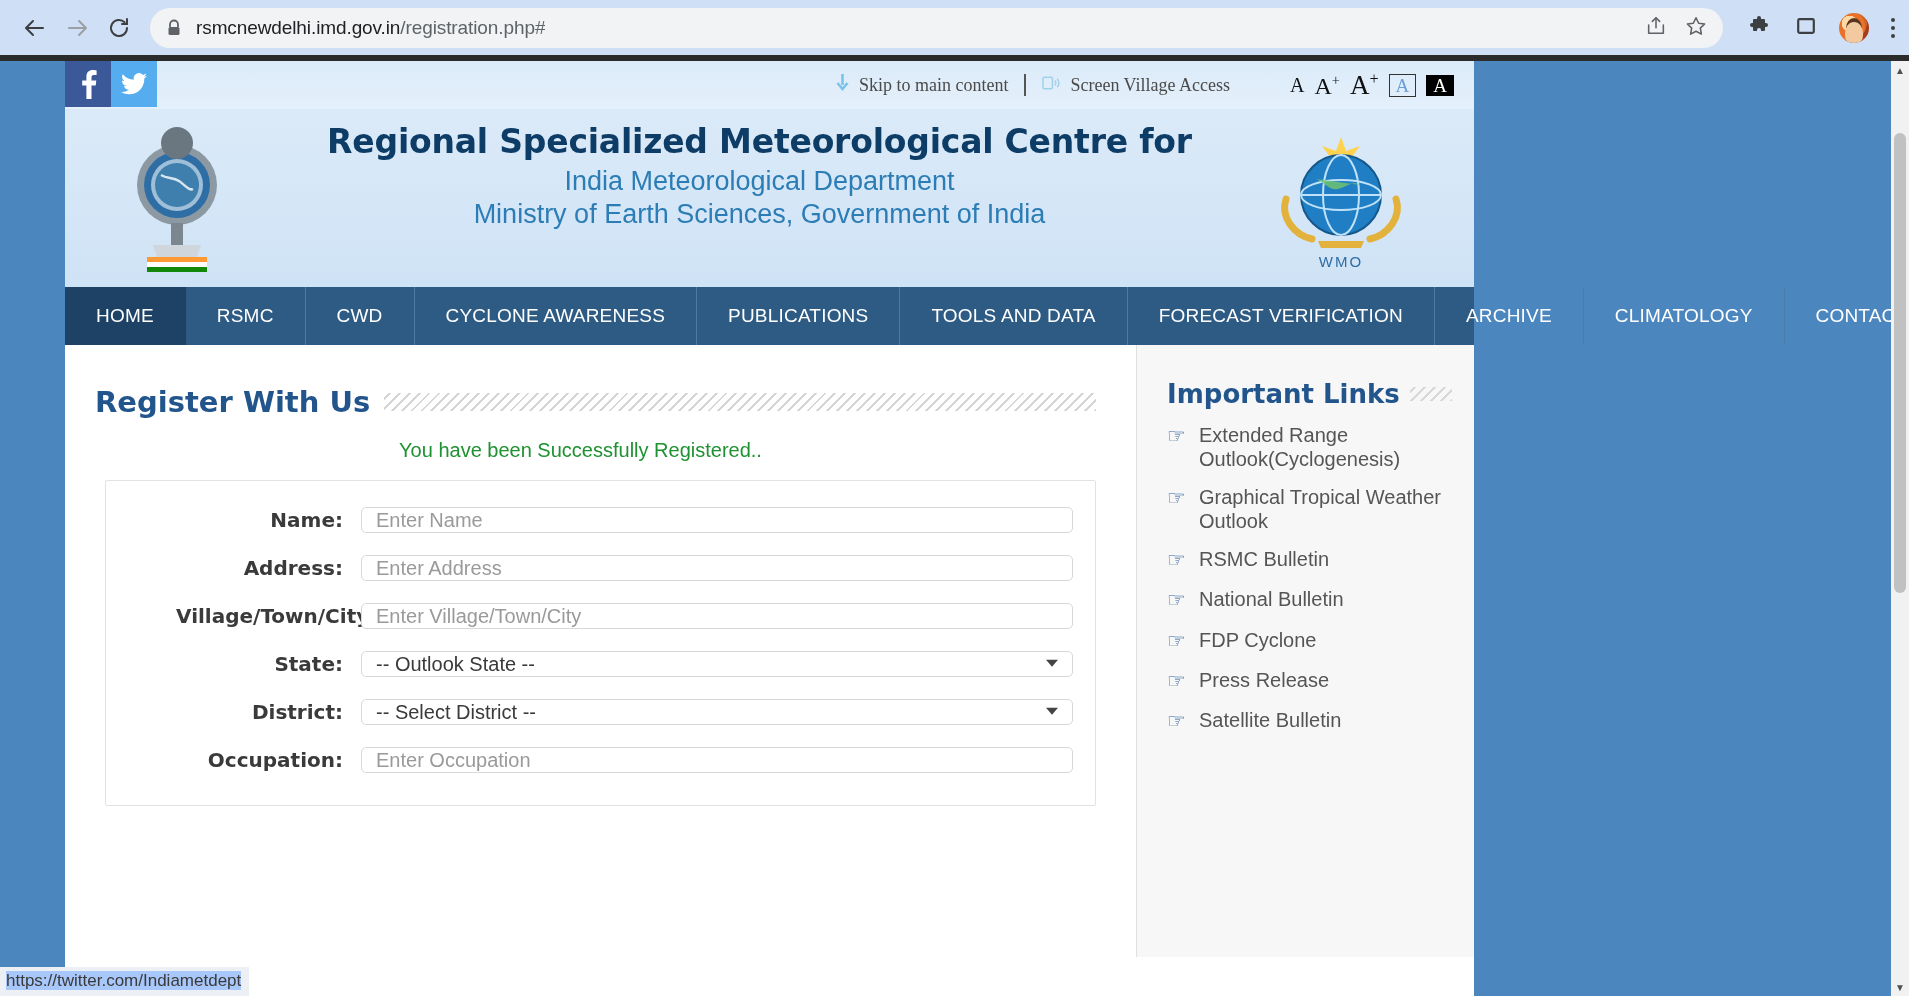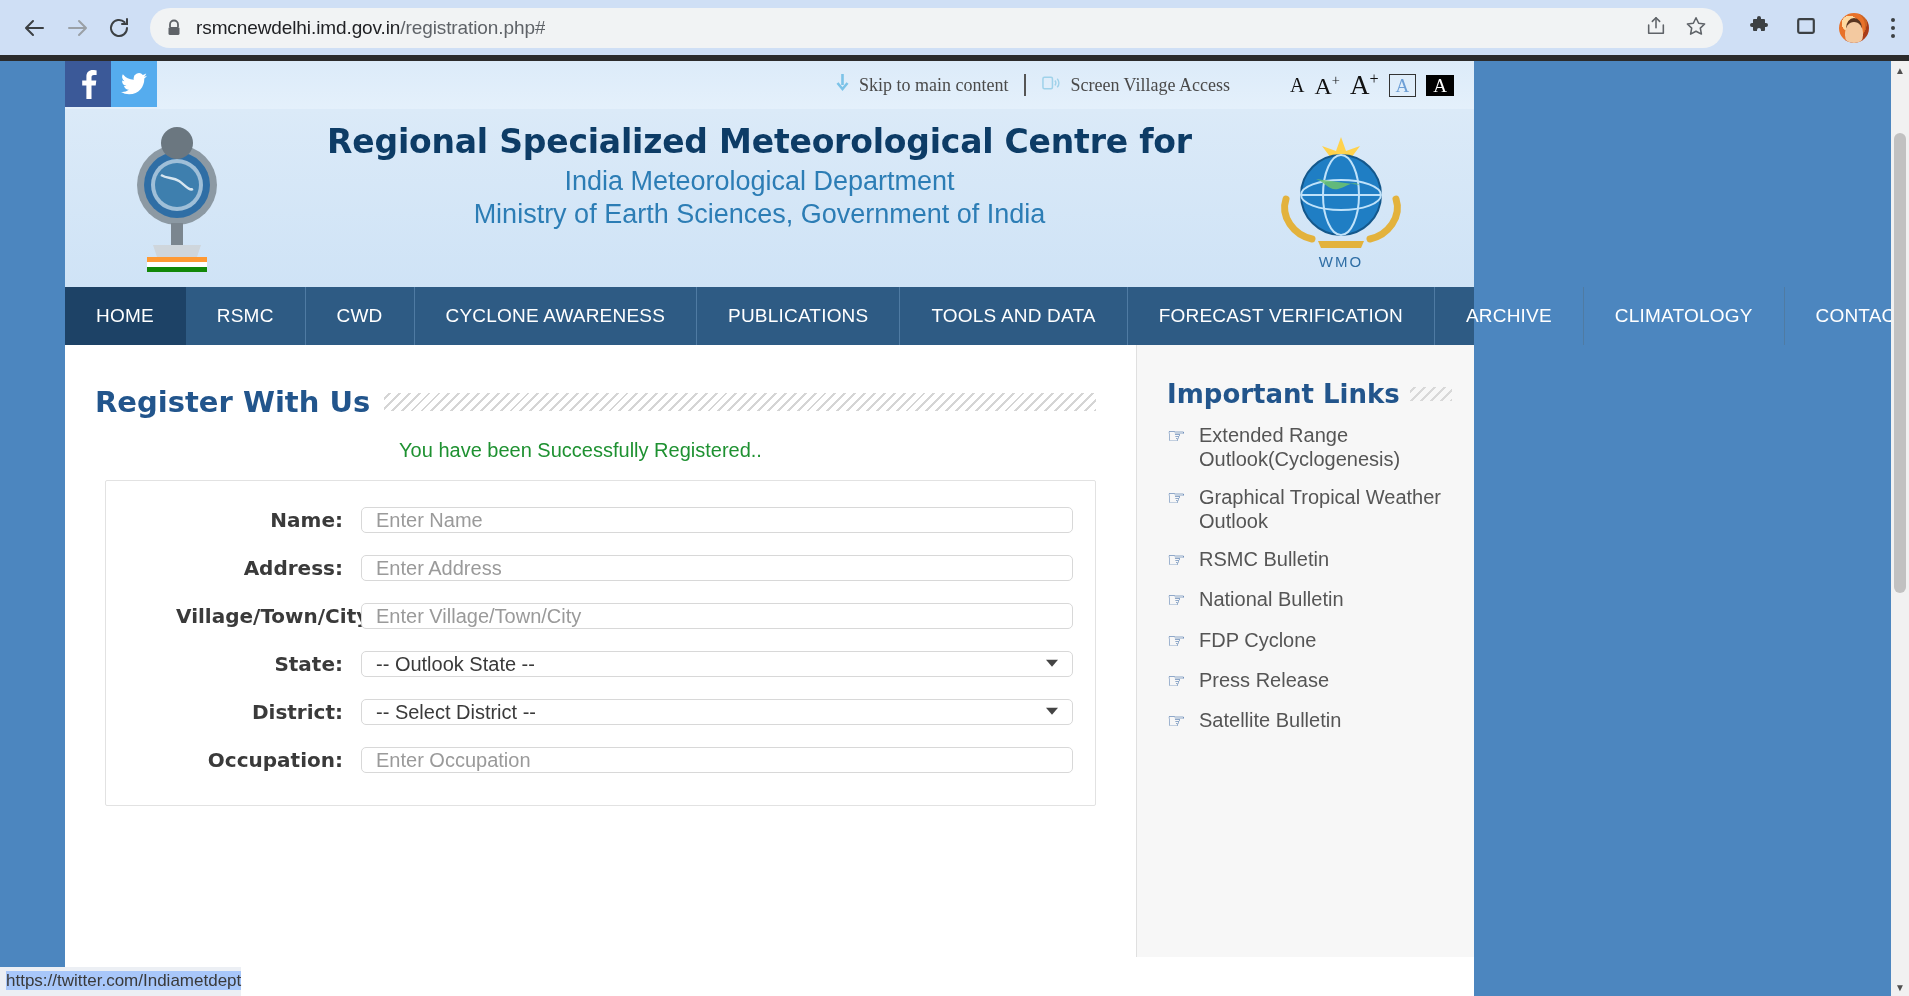--- a/index.html
+++ b/index.html
@@ -171,21 +171,21 @@
     position:absolute;left:3px;width:12px;top:72px;height:460px;background:#c1c1c1;border-radius:6px;
   }
   .pagescroll .arrow{
     position:absolute;left:0;width:18px;height:18px;display:flex;align-items:center;justify-content:center;
     color:#505050;font-size:10px;
   }
 
   
   .statusbar{
     position:absolute;left:0;bottom:0;background:#eceff4;color:#3a3a3a;font-size:17px;
-    padding:4px 0 5px 6px;white-space:nowrap;z-index:20;
+    padding:4px 8px 5px 6px;white-space:nowrap;z-index:20;
   }
   .statusbar .sel{background:#a8c7fa;}
 </style>
 </head>
 <body>
 
 <div class="browser-bar">
   <div class="nav-btn">
     <span>
       <svg width="24" height="24" viewBox="0 0 24 24" fill="none" stroke="#3c4043" stroke-width="2" stroke-linecap="round" stroke-linejoin="round">

